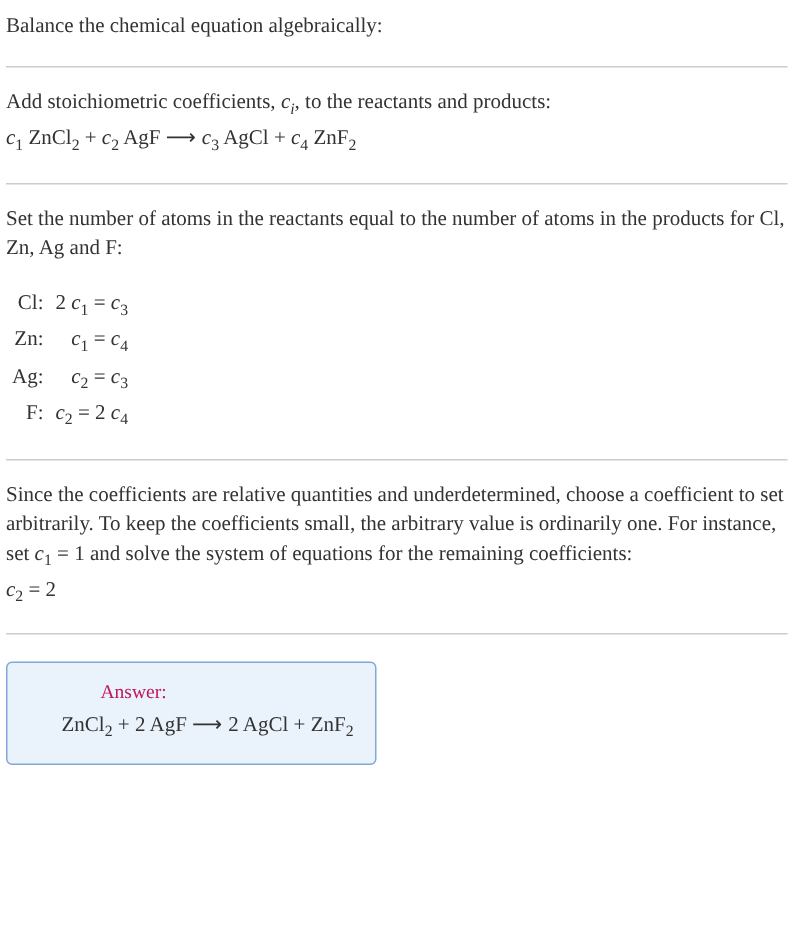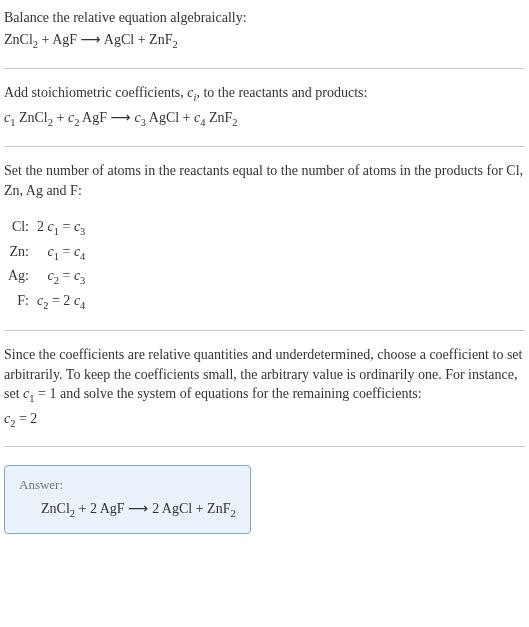--- a/index.html
+++ b/index.html
@@ -28,31 +28,28 @@
     .atom-table td.el { text-align: right; }
     .coeff-line { margin-bottom: 1px; }
     .answer-box {
       display: inline-block;
       border: 1px solid #7fa8d6;
       background: #eaf2fb;
       border-radius: 4px;
       padding: 10px 14px 12px 14px;
       margin-top: 4px;
     }
-    .answer-label { color: #737373; font-size: 13px; margin-bottom: 4px; }
+    .answer-label { color: #be185d; font-size: 13px; margin-bottom: 4px; margin-left: 48px; }
     .answer-eq { padding-left: 22px; }
   </style>
 </head>
 <body>
 
 <div class="section">
-  <div class="prompt-line">Balance the relative equation algebraically:</div>
-  <div class="eq-line">
-    <span>ZnCl</span><span class="sub">2</span><span> + AgF </span><span class="arrow">⟶</span><span> AgCl + ZnF</span><span class="sub">2</span>
-  </div>
+  <div class="prompt-line">Balance the chemical equation algebraically:</div>
 </div>
 
 <div class="section">
   <div class="prompt-line">
     <span>Add stoichiometric coefficients, </span><span class="ital">c</span><span class="sub ital">i</span><span>, to the reactants and products:</span>
   </div>
   <div class="eq-line">
     <span class="ital">c</span><span class="sub">1</span><span> ZnCl</span><span class="sub">2</span><span> + </span><span class="ital">c</span><span class="sub">2</span><span> AgF </span><span class="arrow">⟶</span><span> </span><span class="ital">c</span><span class="sub">3</span><span> AgCl + </span><span class="ital">c</span><span class="sub">4</span><span> ZnF</span><span class="sub">2</span>
   </div>
 </div>

